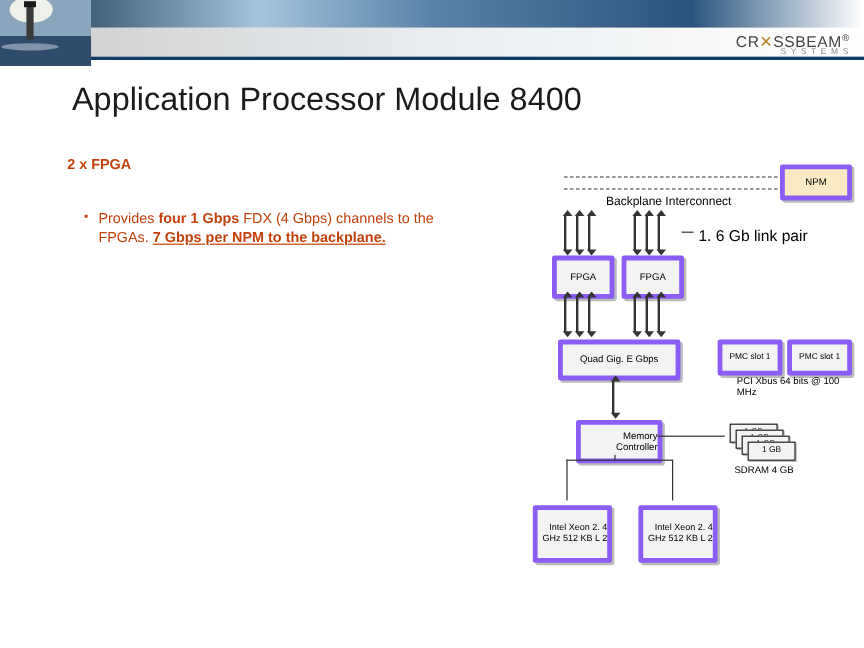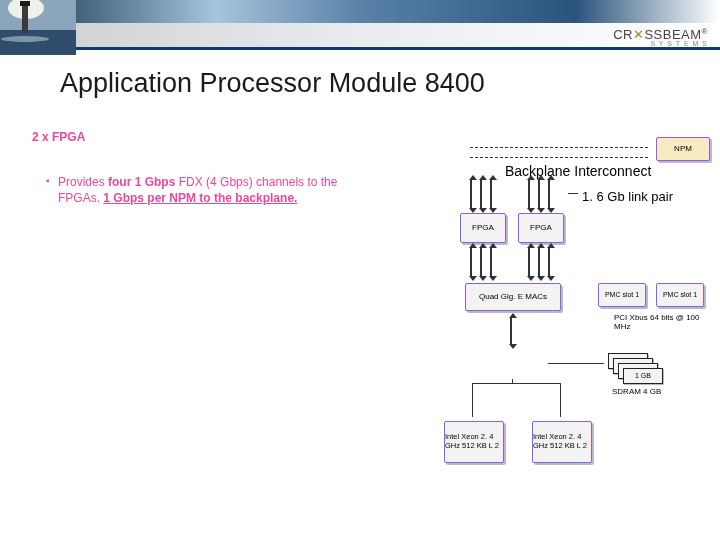--- a/index.html
+++ b/index.html
@@ -5,30 +5,30 @@
 html,body{margin:0;padding:0;width:720px;height:540px;font-family:Arial,Helvetica,sans-serif;background:#fff;overflow:hidden}
 .header{position:absolute;top:0;left:0;right:0;height:23px;background:linear-gradient(to right,#0b2a45 0%,#a6c4db 30%,#5a82a8 50%,#2a547d 80%,#fff 100%);z-index:10}
 .lighthouse{position:absolute;top:-5px;left:-4px;width:80px;height:60px;z-index:12}
 .lighthouse svg{width:80px;height:60px}
 .logo-bar{position:absolute;top:23px;left:0;right:0;height:24px;background:linear-gradient(to right,#ccc 0%,#e9edf0 50%,#fff 100%);z-index:9}
 .logo{position:absolute;top:4px;right:12px;font-size:13px;font-weight:normal;color:#444;letter-spacing:.5px;white-space:nowrap}
 .logo .x{color:#b58026}
 .logo sub{font-size:7px;letter-spacing:1px;display:block;color:#888;text-align:right;margin-top:-2px}
 .navy-line{position:absolute;top:47px;left:0;right:0;height:3px;background:#123c66;z-index:8}
 .title{position:absolute;top:68px;left:60px;font-size:27px;color:#1b1b1b}
-.content{position:absolute;top:130px;left:32px;width:330px;font-size:12px;color:#ec4899}
+.content{position:absolute;top:130px;left:56px;width:330px;font-size:12px;color:#c2410c}
 .sec-heading{font-size:12px;font-weight:bold;margin-bottom:6px}
 .bullet{margin-left:14px;margin-bottom:10px;position:relative;padding-left:12px;line-height:1.35}
 .bullet::before{content:"▪";position:absolute;left:0;top:0;font-size:10px}
 .bold{font-weight:bold}
 .u{text-decoration:underline}
 .diagram{position:absolute;top:135px;left:380px;width:330px;height:390px;font-size:8px}
-.box{position:absolute;background:#f3f3f3;border:1px solid #8b5cf6;border-radius:2px;text-align:left;box-shadow:2px 2px 0 #bbb;display:flex;align-items:center;justify-content:center;line-height:1.15}
+.box{position:absolute;background:#f3f3f3;border:4px solid #8b5cf6;border-radius:2px;text-align:right;box-shadow:2px 2px 0 #bbb;display:flex;align-items:center;justify-content:center;line-height:1.15}
 .npm-box{top:2px;right:0;width:52px;height:22px;background:#f8ebc3}
-.bp-label{position:absolute;top:28px;left:125px;font-size:14px}
+.bp-label{position:absolute;top:28px;left:125px;font-size:10px}
 .dash-line{position:absolute;border-top:1px dashed #333}
 .fpga-a{top:78px;left:80px;width:44px;height:28px}
 .fpga-b{top:78px;left:138px;width:44px;height:28px}
 .link-label{position:absolute;top:54px;left:202px;font-size:13px}
 .arrow-up{position:absolute;width:0;border-left:2px solid #333;height:18px}
 .arrow-up::before{content:"";position:absolute;top:-4px;left:-3px;width:0;height:0;border-left:4px solid transparent;border-right:4px solid transparent;border-bottom:5px solid #333}
 .arrow-up::after{content:"";position:absolute;bottom:-4px;left:-3px;width:0;height:0;border-left:4px solid transparent;border-right:4px solid transparent;border-top:5px solid #333}
 .gige{top:148px;left:85px;width:94px;height:26px;font-size:8px}
 .pmc1{top:148px;left:218px;width:46px;height:22px;font-size:7px}
 .pmc2{top:148px;left:276px;width:46px;height:22px;font-size:7px}
@@ -71,21 +71,21 @@
 <div class="navy-line"></div>
 
 <div class="title">Application Processor Module  8400</div>
 
 <div class="content">
   <div class="sec-heading">2 x FPGA</div>
 
   <div style="height:24px"></div>
 
   <div class="bullet">
-    <span>Provides </span><span class="bold">four 1 Gbps</span><span> FDX                (4 Gbps) channels to the FPGAs. </span><span class="bold u">1 Gbps per NPM to the backplane.</span>
+    <span>Provides </span><span class="bold">four 1 Gbps</span><span> FDX                (4 Gbps) channels to the FPGAs. </span><span class="bold u">7 Gbps per NPM to the backplane.</span>
   </div>
 </div>
 
 <div class="diagram">
 
   <div class="dash-line" style="top:12px;left:90px;width:178px"></div>
   <div class="dash-line" style="top:22px;left:90px;width:178px"></div>
 
   <div class="box npm-box">NPM</div>
   <div class="bp-label">Backplane Interconnect</div>
@@ -103,27 +103,28 @@
   <div class="box fpga-a">FPGA</div>
   <div class="box fpga-b">FPGA</div>
 
   <div class="arrow-up" style="top:112px;left:90px;height:30px"></div>
   <div class="arrow-up" style="top:112px;left:100px;height:30px"></div>
   <div class="arrow-up" style="top:112px;left:110px;height:30px"></div>
   <div class="arrow-up" style="top:112px;left:148px;height:30px"></div>
   <div class="arrow-up" style="top:112px;left:158px;height:30px"></div>
   <div class="arrow-up" style="top:112px;left:168px;height:30px"></div>
 
-  <div class="box gige">Quad Gig. E MACs</div>
+  <div class="box gige">Quad Gig. E Gbps</div>
   <div class="box pmc1">PMC slot 1</div>
   <div class="box pmc2">PMC slot 1</div>
   <div class="pci-label">PCI Xbus 64 bits @ 100 MHz</div>
 
   <div class="arrow-up" style="top:182px;left:130px;height:28px"></div>
 
+  <div class="box memctl">Memory Controller</div>
 
   <div class="hline" style="top:228px;left:168px;width:56px"></div>
 
   <div class="vline" style="top:248px;left:92px;height:34px"></div>
   <div class="vline" style="top:248px;left:180px;height:34px"></div>
   <div class="hline" style="top:248px;left:92px;width:88px"></div>
   <div class="vline" style="top:244px;left:132px;height:4px"></div>
 
   <div class="box cpu1">Intel Xeon 2. 4 GHz 512 KB L 2</div>
   <div class="box cpu2">Intel Xeon 2. 4 GHz 512 KB L 2</div>

